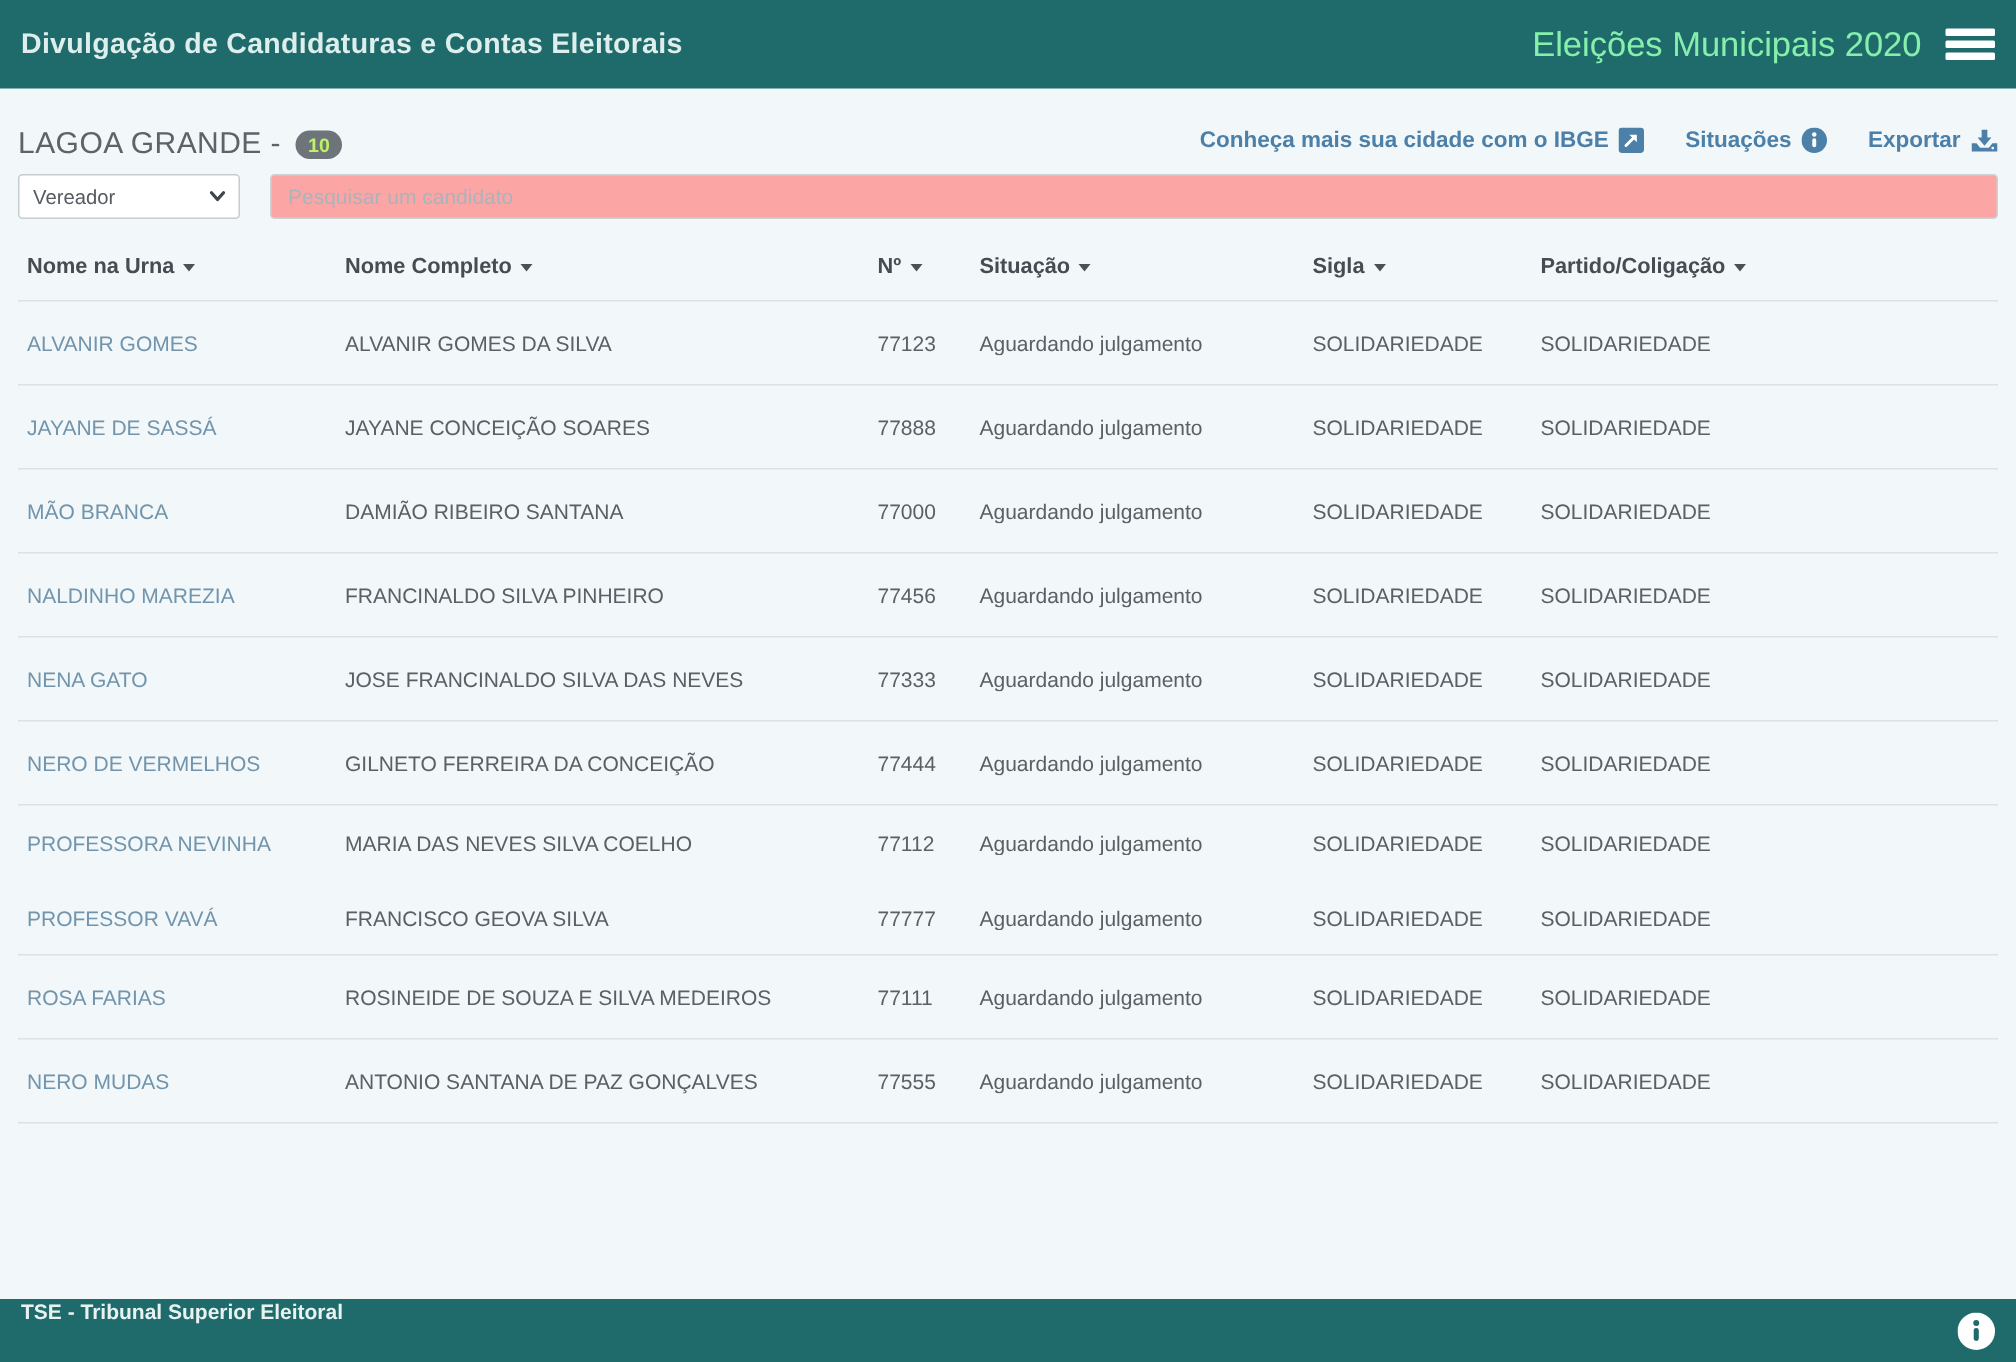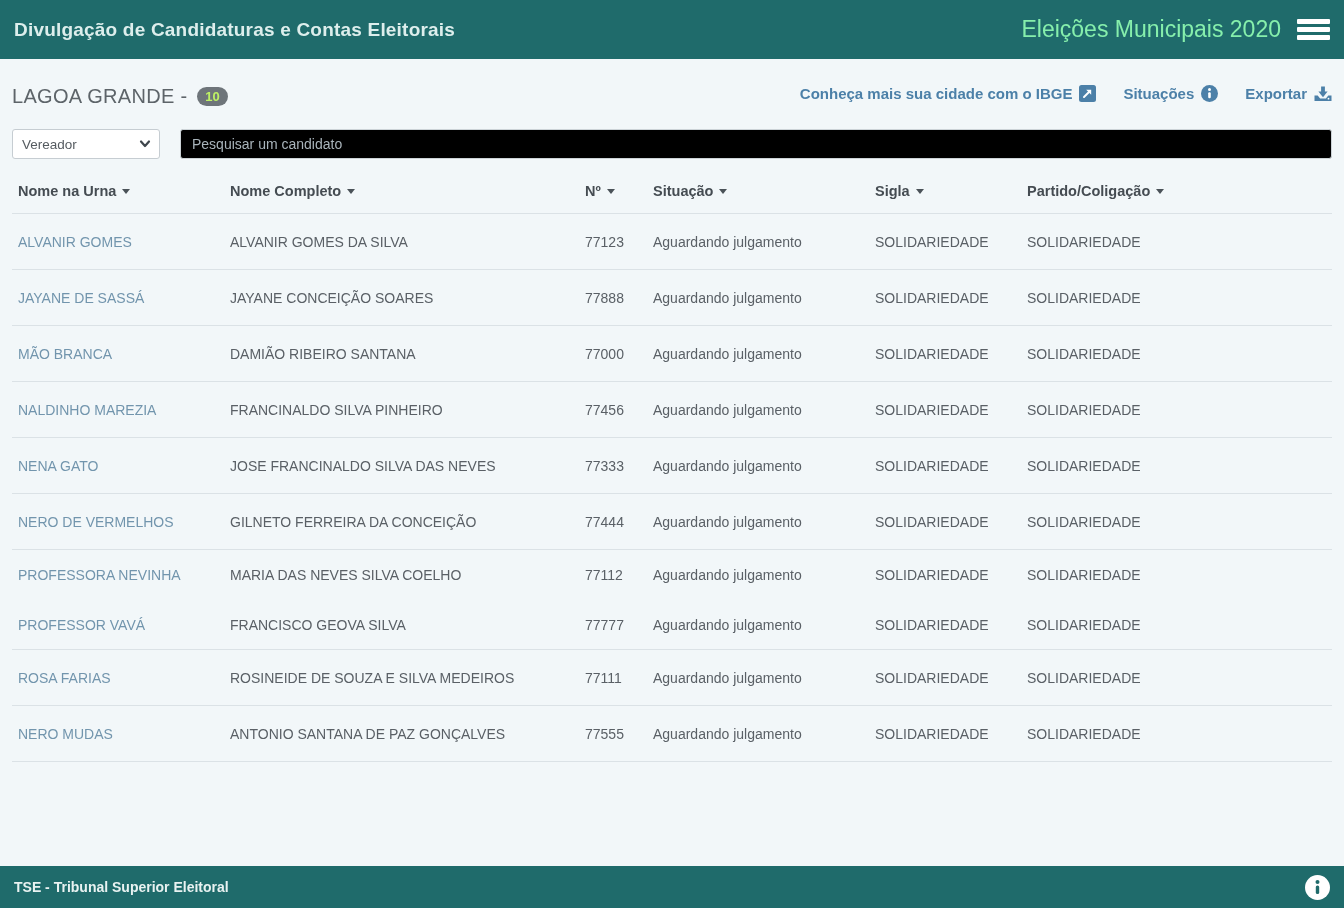--- a/index.html
+++ b/index.html
@@ -29,51 +29,51 @@
   .hamburger span{display:block;width:33px;height:5px;background:#ffffff;border-radius:1px;}
   
   main{flex:1 1 auto;padding:0 12px;}
   .title-row{display:flex;align-items:flex-start;margin-top:26px;}
   .page-title{margin:0;font-size:20px;font-weight:400;color:#5d6469;display:flex;align-items:center;letter-spacing:.3px;}
   .badge{background:var(--badge-bg);color:#bef264;font-size:13px;font-weight:700;border-radius:11px;padding:2px 8px;margin-left:10px;letter-spacing:0;}
   .title-links{margin-left:auto;display:flex;align-items:center;gap:27px;font-weight:bold;}
   .tlink{color:var(--link-blue);font-size:15px;text-decoration:none;display:flex;align-items:center;gap:7px;cursor:pointer;white-space:nowrap;}
   .tlink svg{flex:0 0 auto;}
   
-  .filter-row{display:flex;gap:20px;margin-top:21px;}
+  .filter-row{display:flex;gap:20px;margin-top:8px;}
   .select-wrap{position:relative;width:148px;flex:0 0 auto;}
   .select-wrap select{
     width:100%;height:30px;appearance:none;-webkit-appearance:none;
     border:1px solid #c6cdd2;border-radius:3px;background:#fff;
     color:#555b60;font-size:13.5px;padding:0 26px 0 9px;font-family:inherit;cursor:pointer;
   }
   .select-wrap .chev{position:absolute;right:9px;top:9px;pointer-events:none;}
   .search-input{
     flex:1 1 auto;height:30px;border:1px solid #ccd3d7;border-radius:3px;
-    padding:0 11px;font-size:14px;color:#555b60;font-family:inherit;background:#000000;
+    padding:0 11px;font-size:14px;color:#555b60;font-family:inherit;background:#fca5a5;
   }
   .search-input::placeholder{color:#a9b4bb;}
   
   .table{margin-top:10px;}
   .thead,.trow{
     display:grid;
     grid-template-columns:212px 355px 68px 222px 152px 1fr;
     align-items:center;
   }
   .thead > div, .trow > div{padding-left:6px;overflow:hidden;white-space:nowrap;}
   .thead{height:45px;border-bottom:1px solid var(--divider);}
   .thead .hcell{font-size:14.5px;font-weight:700;color:var(--text-head);cursor:pointer;display:flex;align-items:center;}
   .sort-arrow{display:inline-block;width:0;height:0;margin-left:6px;
     border-left:4px solid transparent;border-right:4px solid transparent;border-top:5px solid #4a5258;}
   .trow{height:56px;border-bottom:1px solid var(--divider);font-size:14px;color:var(--text-cell);}
   .trow.compact{height:50px;}
   .trow.no-border{border-bottom:none;}
   .cand-link{color:var(--candidate-link);text-decoration:none;cursor:pointer;}
   
-  footer{flex:0 0 42px;background:var(--teal);display:flex;align-items:center;padding:0 14px;}
+  footer{flex:0 0 42px;background:var(--teal);display:flex;padding:0 14px;}
   .footer-text{font-size:14px;font-weight:700;color:#e8f2f1;}
   .footer-info{margin-left:auto;background:none;border:none;padding:0;cursor:pointer;display:flex;align-items:center;}
 </style>
 </head>
 <body>
 
 <header class="topbar">
   <h1>Divulgação de Candidaturas e Contas Eleitorais</h1>
   <div class="topbar-right">
     <span class="election-label">Eleições Municipais 2020</span>

